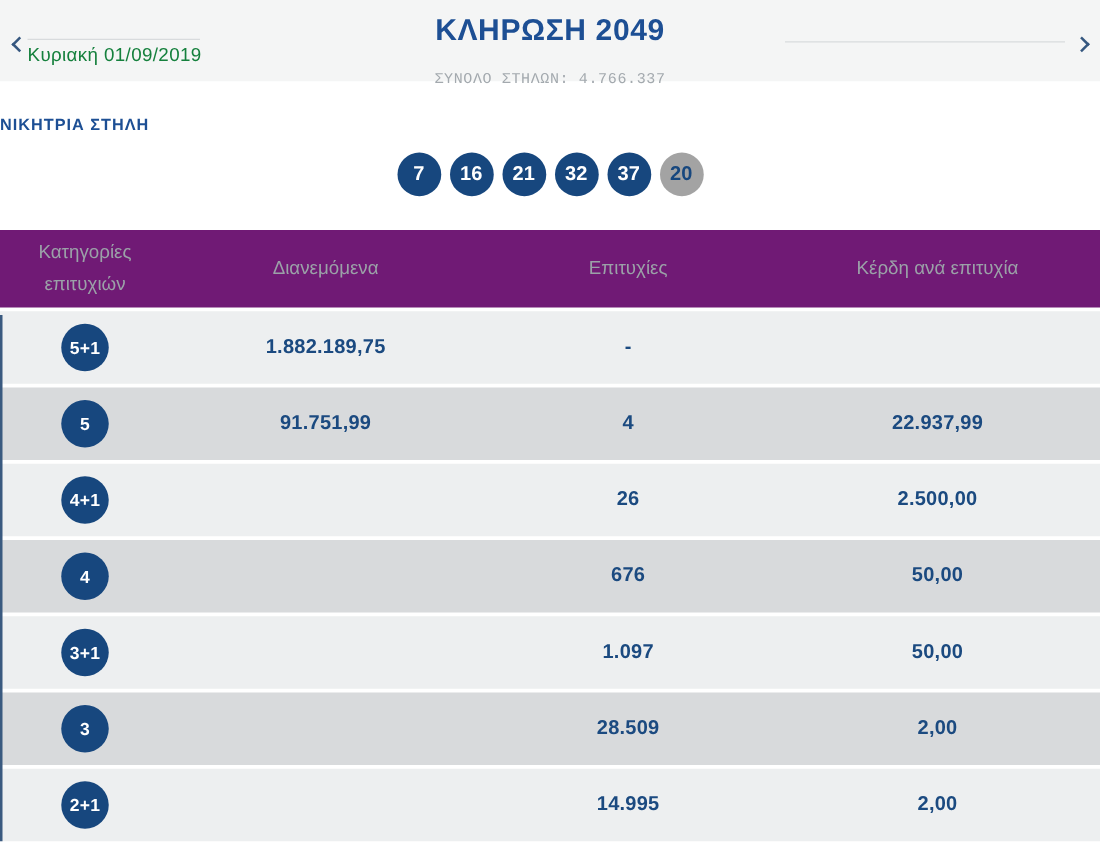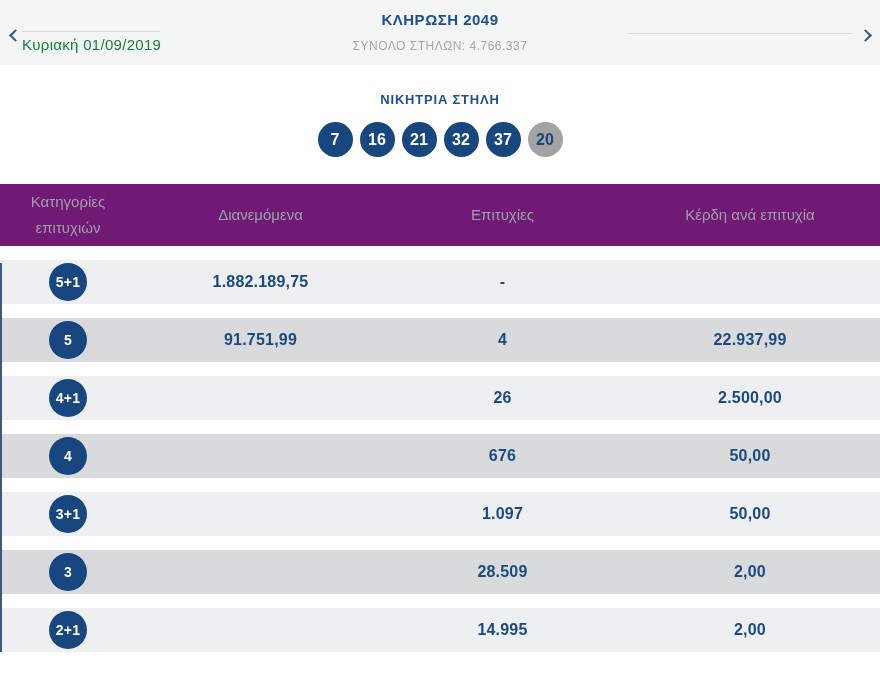--- a/index.html
+++ b/index.html
@@ -27,29 +27,29 @@
   .chev.right { transform: rotate(225deg); }
   .rail { position: absolute; height: 1px; background: #d8dbdd; }
   .rail.left  { left: 22px;  width: 138px; top: 31px; }
   .rail.right { right: 28px; width: 224px; top: 33px; }
   .draw-date {
     position: absolute; left: 22px; top: 36px;
     font-size: 15px; color: #15803d; letter-spacing: .3px;
   }
   .draw-title {
     position: absolute; left: 0; right: 0; top: 11px; text-align: center;
-    font-size: 15px; font-weight: bold; color: #1d4f94; letter-spacing: .5px;
+    font-size: 24px; font-weight: bold; color: #1d4f94; letter-spacing: .5px;
   }
   .draw-sub {
-    position: absolute; left: 0; right: 0; top: 39px; text-align: center;
-    font-size: 12px; color: #a3a9ae; letter-spacing: .5px;
+    position: absolute; left: 0; right: 0; top: 56px; text-align: center;
+    font-size: 12px; color: #a3a9ae; letter-spacing: .5px; font-family: Liberation Mono, monospace;
   }
 
   
-  .winning { text-align: center; }
+  .winning { text-align: left; }
   .winning-title {
     padding-top: 27px; font-size: 13px; font-weight: bold;
     color: #1d4f94; letter-spacing: .8px;
   }
   .balls { margin-top: 15px; display: flex; justify-content: center; gap: 7px; }
   .ball {
     width: 35px; height: 35px; border-radius: 50%;
     background: #17477e; color: #ffffff;
     font-weight: bold; font-size: 16px;
     display: flex; align-items: center; justify-content: center;
@@ -63,21 +63,21 @@
     align-items: center;
   }
   .thead { height: 62px; background: #701a75; }
   .th { text-align: center; color: #9ba1a8; font-size: 15px; line-height: 26px; font-weight: normal; }
   .th.first { padding: 0 22px; }
   .tbody { position: relative; }
   .tbody::before {
     content: ""; position: absolute; left: 0; top: 3px; bottom: 0;
     width: 2px; background: #3a5a80;
   }
-  .trow { height: 44px; margin-top: 14px; }
+  .trow { height: 58px; margin-top: 3px; }
   .trow.light { background: #edeff0; }
   .trow.dark  { background: #d8dadc; }
   .td {
     text-align: center; color: #1b4a80; font-weight: bold;
     font-size: 16px; letter-spacing: .2px;
   }
   .badge {
     display: inline-flex; width: 38px; height: 38px; border-radius: 50%;
     background: #17477e; color: #ffffff; font-size: 14px; font-weight: bold;
     align-items: center; justify-content: center;

